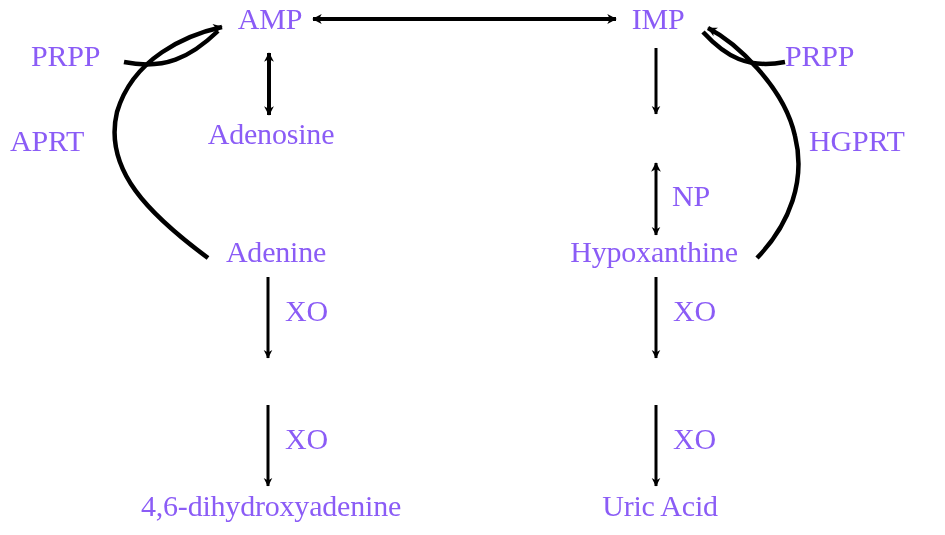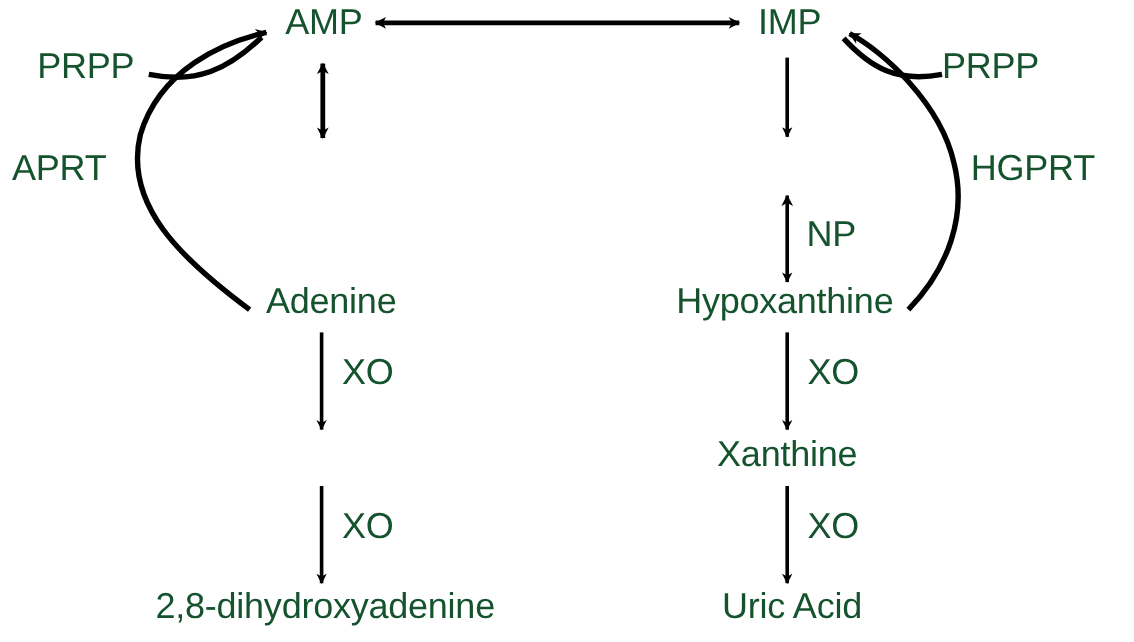--- a/index.html
+++ b/index.html
@@ -23,22 +23,22 @@
     left: 0;
     top: 0;
     width: 945px;
     height: 535px;
     display: block;
   }
   .node-label,
   .enzyme-label {
     position: absolute;
     white-space: nowrap;
-    color: #14532d;
-    font-family: Liberation Sans, sans-serif;
+    color: #8b5cf6;
+    font-family: Liberation Serif, serif;
     font-size: 30px;
     line-height: 30px;
     letter-spacing: -0.2px;
     user-select: none;
   }
   .center-x {
     transform: translateX(-50%);
   }
 </style>
 </head>
@@ -105,30 +105,30 @@
 
     <g>
       <line x1="656" y1="405" x2="656" y2="486" stroke="#000000" stroke-width="3" marker-end="url(#arrowhead-sm)"></line>
     </g>
   </svg>
 
   <div class="node-label center-x" style="left:270px; top:4px;">AMP</div>
 
   <div class="node-label center-x" style="left:658px; top:4px;">IMP</div>
 
+  <div class="node-label center-x" style="left:271px; top:119px;">Adenosine</div>
 
 
   <div class="node-label center-x" style="left:276px; top:237px;">Adenine</div>
 
   <div class="node-label center-x" style="left:654px; top:237px;">Hypoxanthine</div>
 
 
-  <div class="node-label center-x" style="left:656px; top:364px;">Xanthine</div>
 
-  <div class="node-label center-x" style="left:271px; top:491px;">2,8-dihydroxyadenine</div>
+  <div class="node-label center-x" style="left:271px; top:491px;">4,6-dihydroxyadenine</div>
 
   <div class="node-label center-x" style="left:660px; top:491px;">Uric Acid</div>
 
   <div class="enzyme-label" style="left:31px; top:41px;">PRPP</div>
 
   <div class="enzyme-label" style="left:785px; top:41px;">PRPP</div>
 
   <div class="enzyme-label" style="left:10px; top:126px;">APRT</div>
 
   <div class="enzyme-label" style="left:809px; top:126px;">HGPRT</div>

